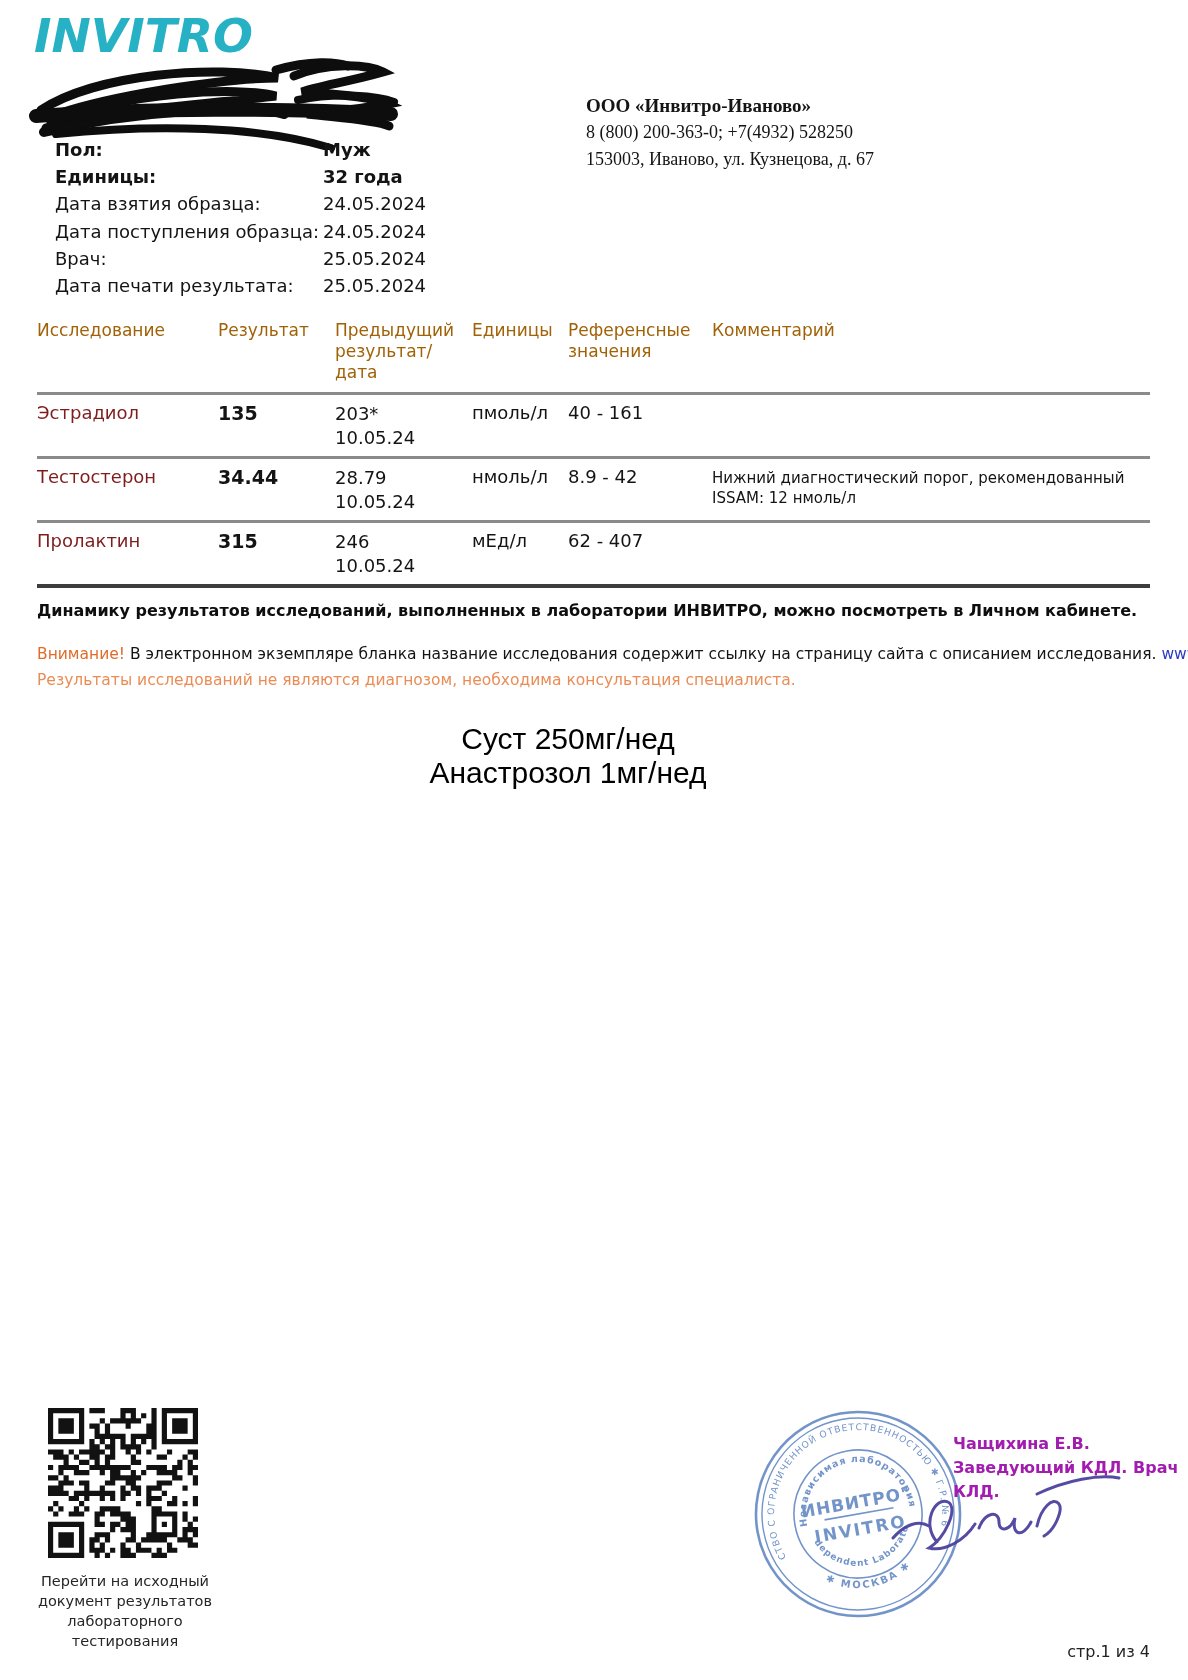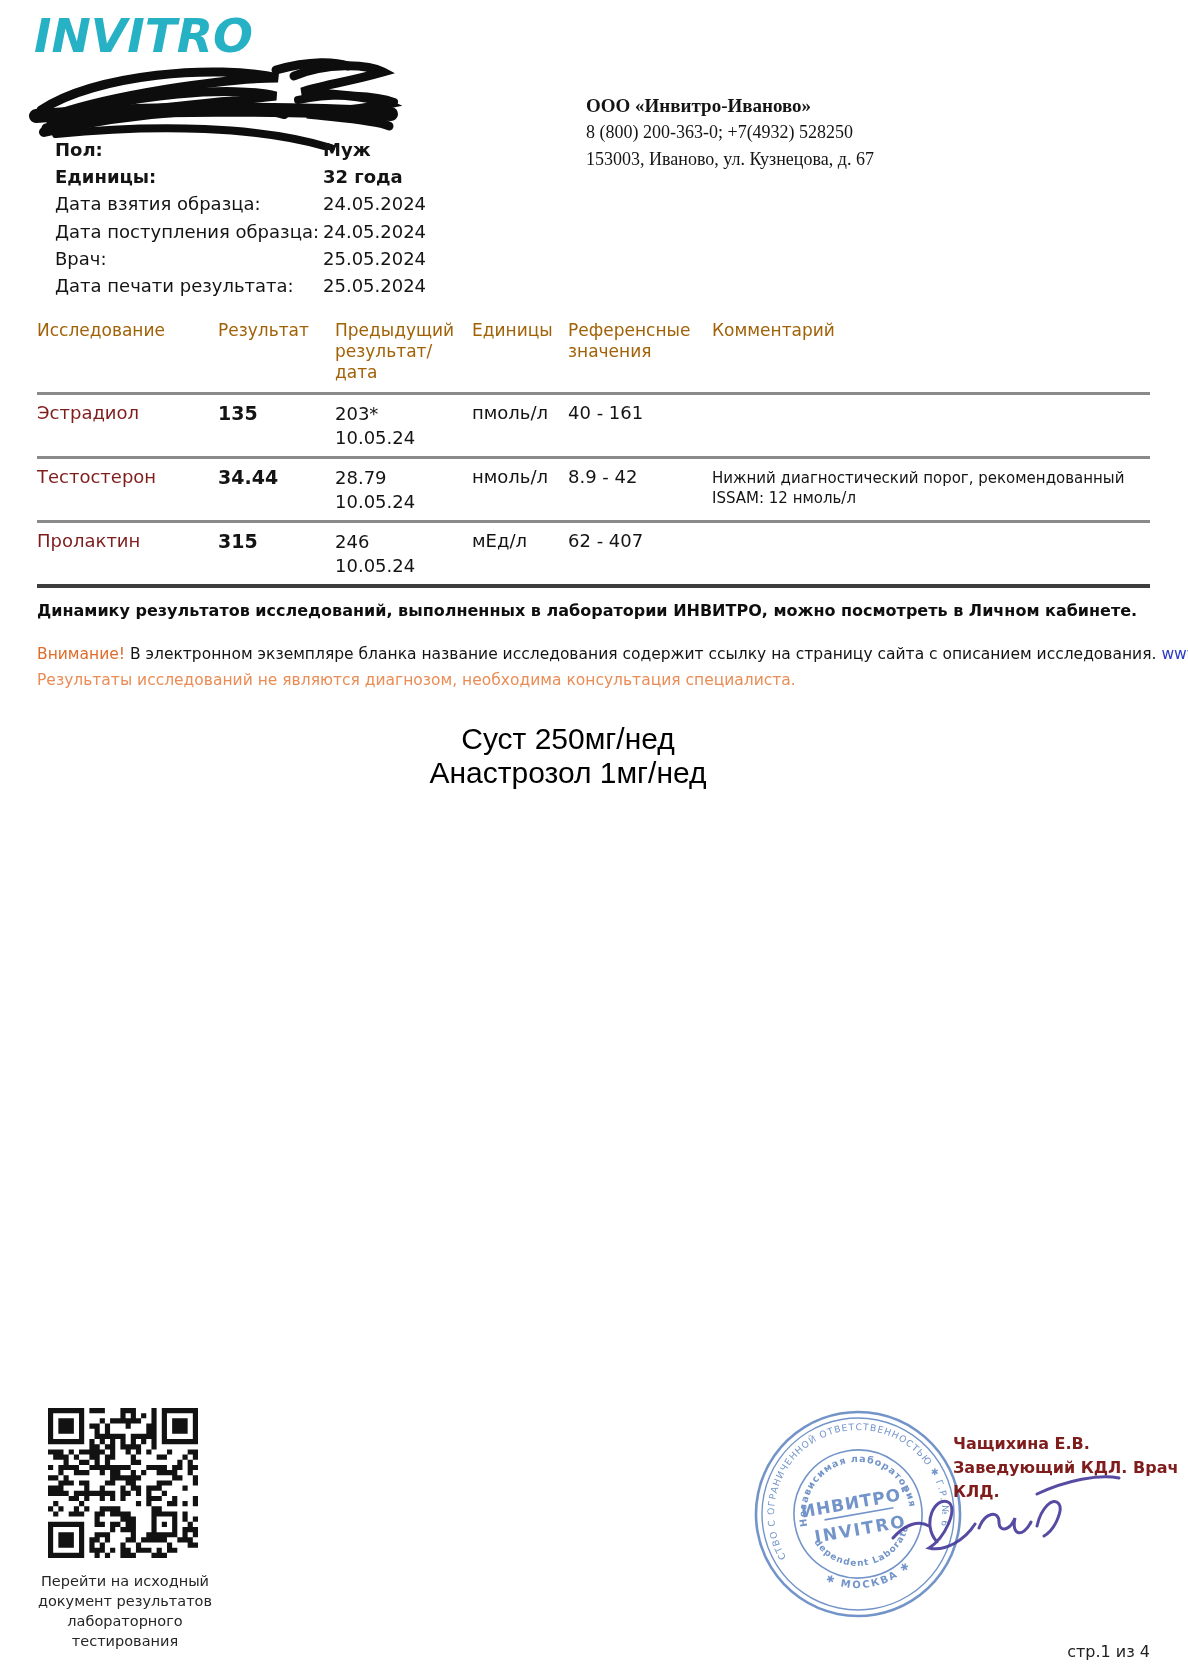--- a/index.html
+++ b/index.html
@@ -42,21 +42,21 @@
     font-family:"Liberation Sans",sans-serif;font-size:30px;line-height:34px;color:#000;
   }
   
   .qr{position:absolute;left:48px;top:1408px;width:150px;height:150px;}
   .qr-caption{
     position:absolute;left:18px;top:1571px;width:214px;text-align:center;
     font-size:14.5px;line-height:20px;color:#262626;
   }
   .stamp{position:absolute;left:748px;top:1404px;opacity:.85;}
   .stamp text{fill:#5b82c0;font-family:"DejaVu Sans",sans-serif;}
-  .signer{position:absolute;left:953px;top:1432px;font-size:16px;font-weight:bold;line-height:24px;color:#7f1d1d;}
+  .signer{position:absolute;left:953px;top:1432px;font-size:16px;font-weight:bold;line-height:24px;color:#a21caf;}
   .signature{position:absolute;left:885px;top:1452px;}
   .page-num{position:absolute;right:38px;top:1642px;font-size:16px;color:#222;}
 </style>
 </head>
 <body>
 
 <div class="logo">INVITRO</div>
 
 <svg class="scribble" width="400" height="98" viewBox="0 0 400 98">
   <g fill="none" stroke="#0d0d0d" stroke-linecap="round">

